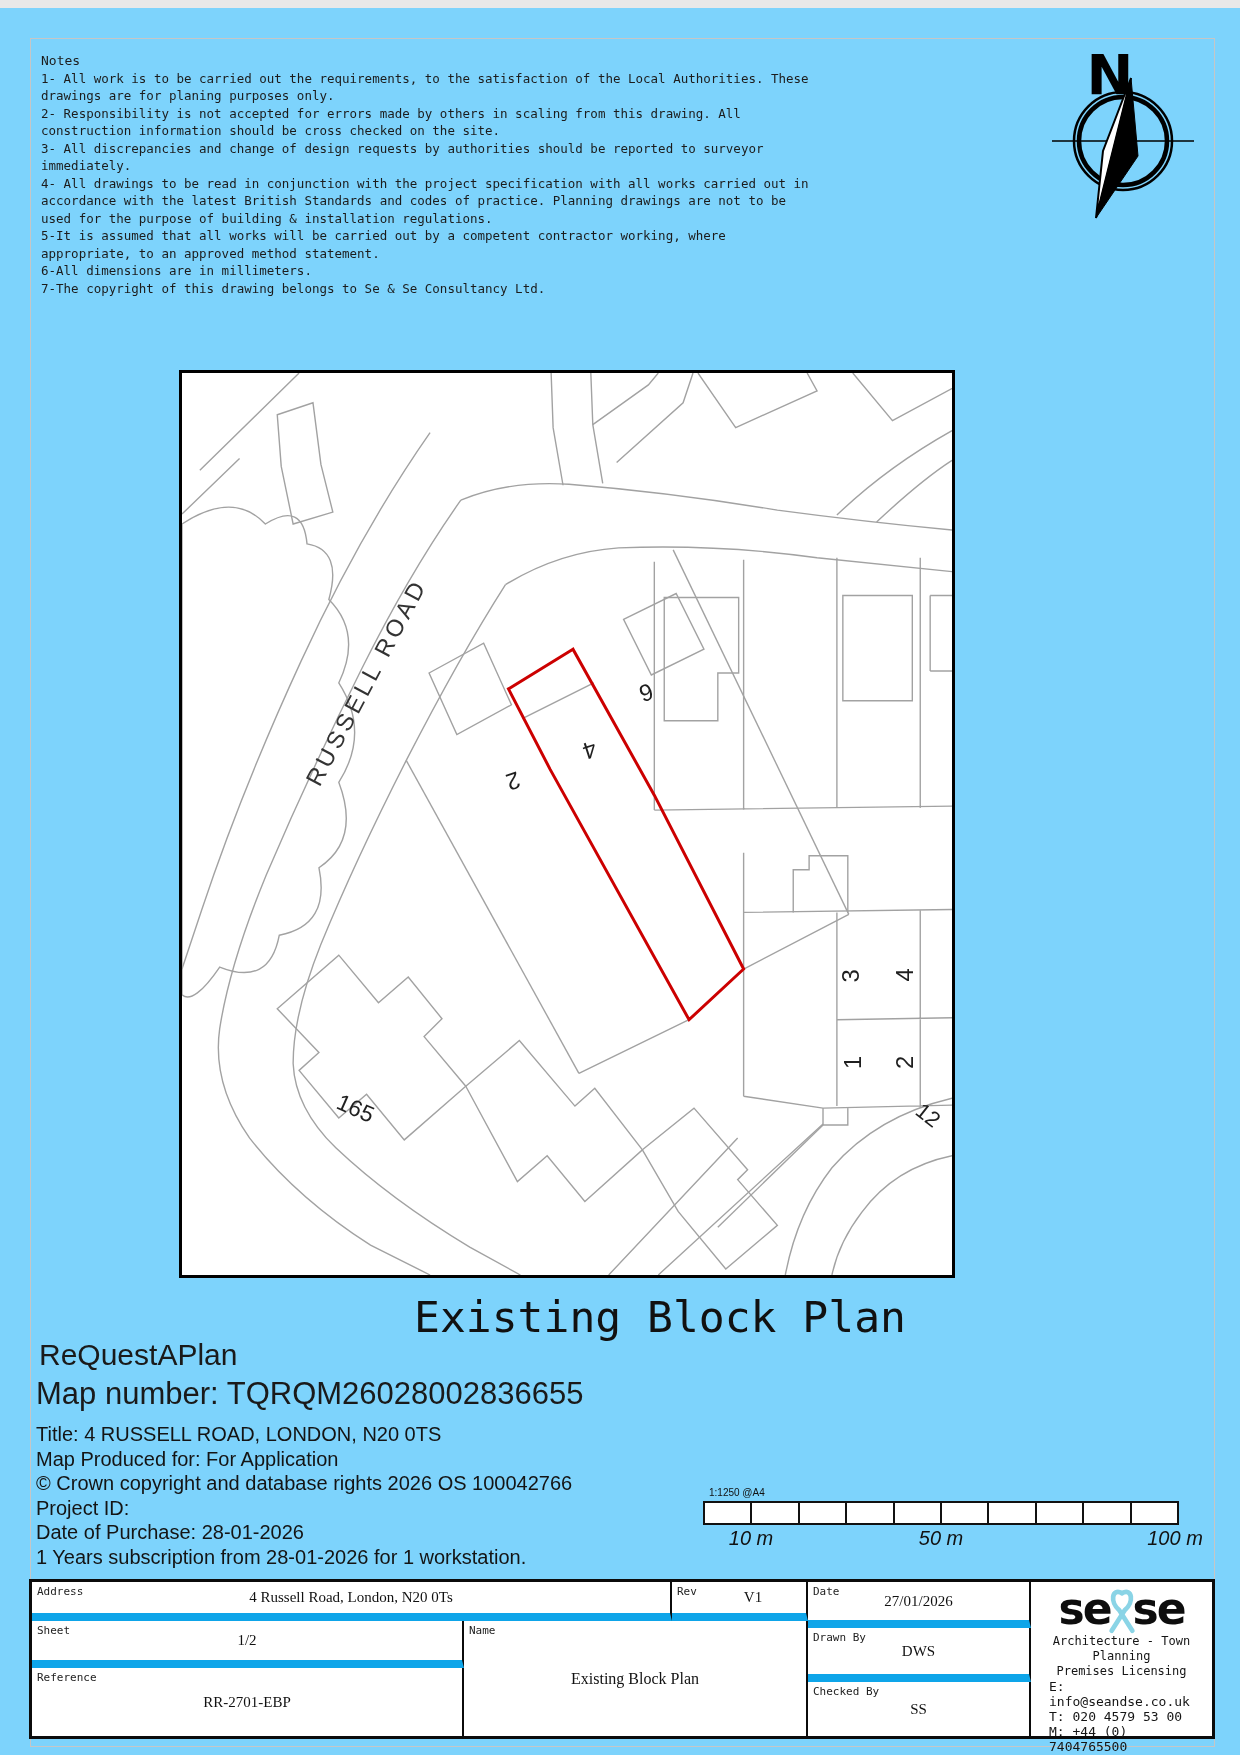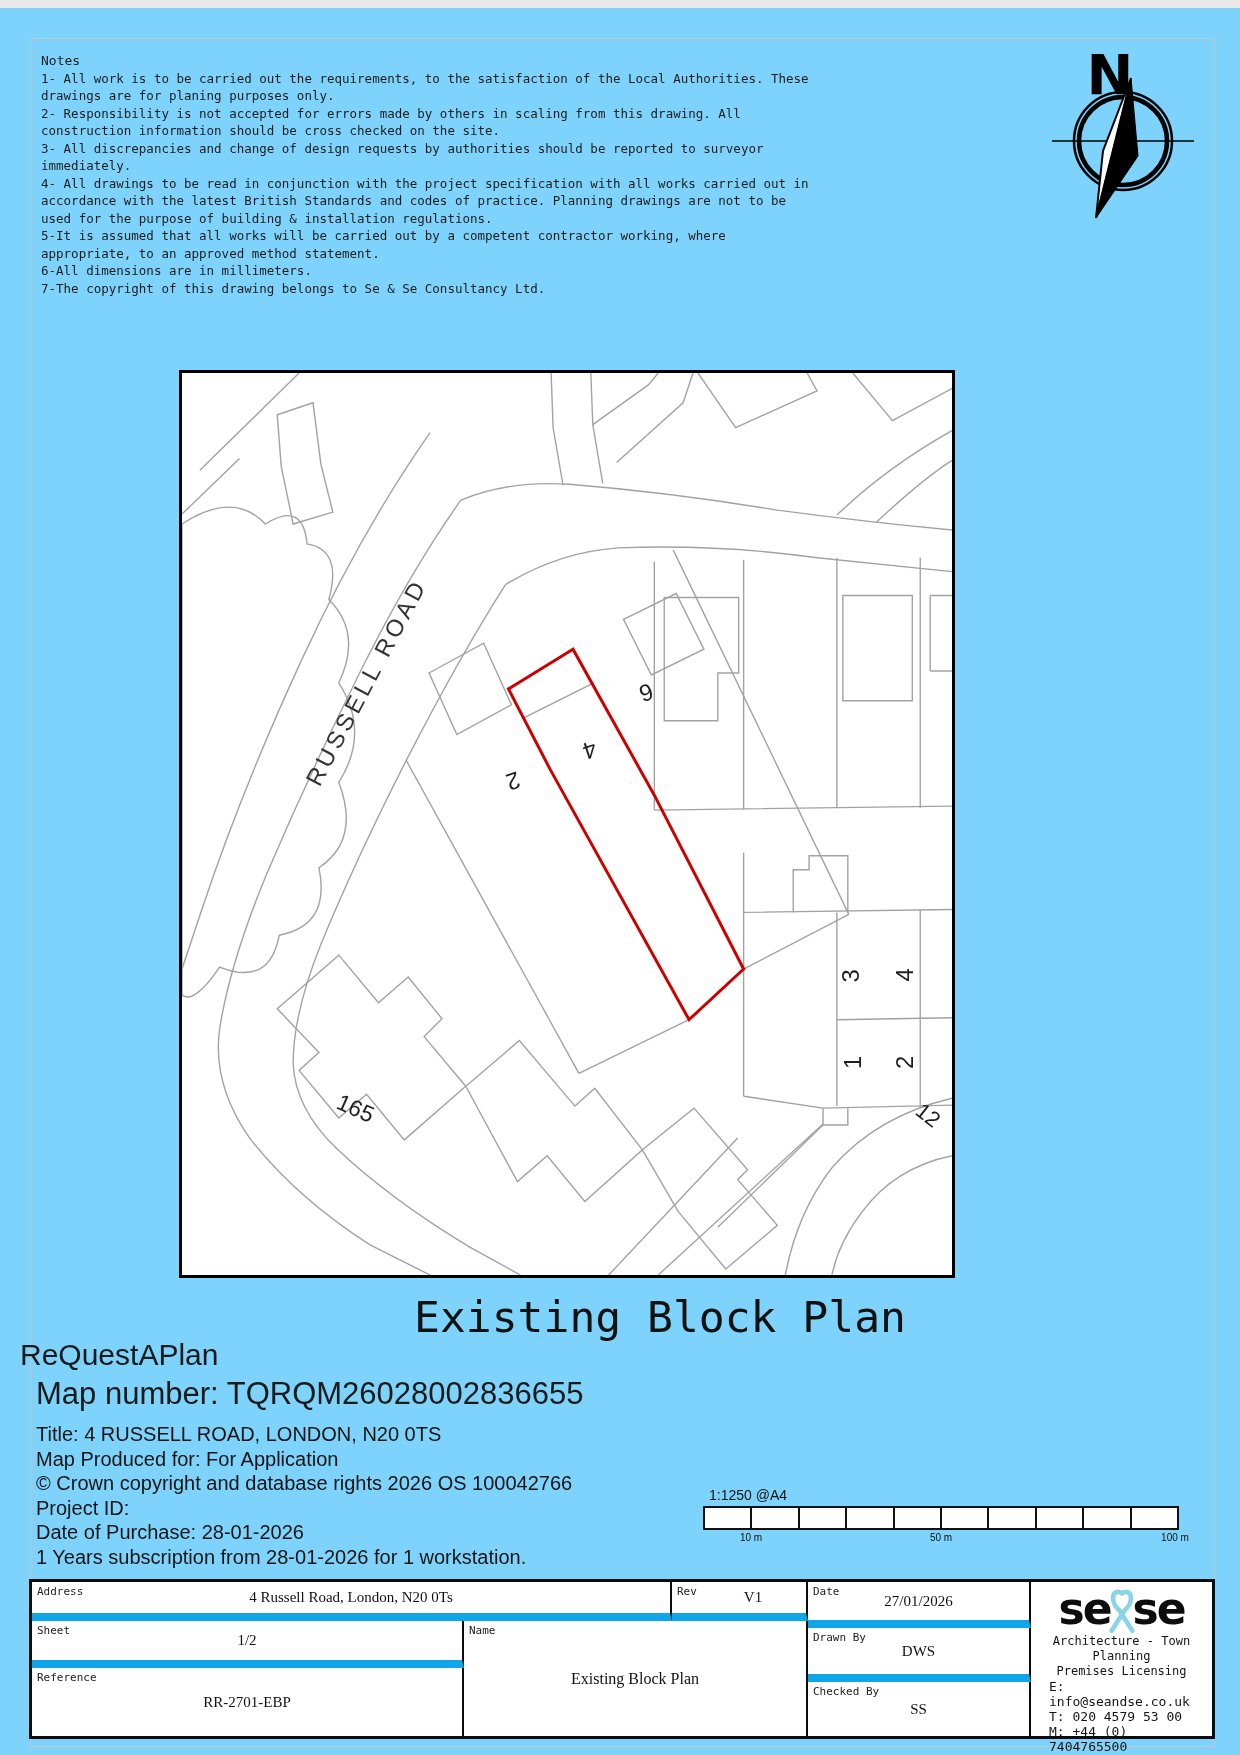--- a/index.html
+++ b/index.html
@@ -17,32 +17,32 @@
   .compass { position:absolute; left:1048px; top:26px; }
 
   
   .map-frame { position:absolute; left:179px; top:362px; width:776px; height:908px;
                border:3px solid #000; box-sizing:border-box; background:#fff; }
   .map-frame svg { display:block; width:770px; height:902px; }
 
   
   .drawing-title { position:absolute; left:350px; top:1284px; width:620px; text-align:center;
                    font-family:"DejaVu Sans Mono", monospace; font-size:43px; color:#111; }
-  .brand    { position:absolute; left:20px; top:1330px; font-size:30px; color:#1a1a1a; }
+  .brand    { position:absolute; left:39px; top:1330px; font-size:30px; color:#1a1a1a; }
   .map-number { position:absolute; left:36px; top:1368px; font-size:31px; color:#1a1a1a; }
   .meta { position:absolute; left:36px; top:1414px; font-size:20px; color:#141414; }
   .meta .meta-line { line-height:24.5px; white-space:nowrap; }
 
   
   .scalebar { position:absolute; left:703px; top:1479px; width:476px; }
-  .scalebar .slabel { font-size:14px; padding-left:6px; }
+  .scalebar .slabel { font-size:10px; padding-left:6px; }
   .scalebar .bar { display:flex; height:20px; border:2px solid #111; margin-top:3px; background:#fff; }
   .scalebar .seg { flex:1; border-right:2px solid #111; }
   .scalebar .seg:last-child { border-right:none; }
-  .scalebar .ticks { position:relative; height:18px; font-size:10px; }
+  .scalebar .ticks { position:relative; height:18px; font-size:20px;font-style:italic; }
   .scalebar .tick { position:absolute; top:2px; transform:translateX(-50%); white-space:nowrap; }
   .t10  { left:48px; } .t50 { left:238px; } .t100 { left:472px; }
 
   
   .tblock { position:absolute; left:29px; top:1571px; width:1186px; height:160px;
             border:3px solid #0b0b0b; box-sizing:border-box; background:#fff; }
   .cell { position:absolute; box-sizing:border-box; }
   .b-r { border-right:2px solid #0b0b0b; } .b-b { border-bottom:8px solid #0ea5e9; }
   .cell .lbl { position:absolute; top:3px; left:5px; font-family:"DejaVu Sans Mono", monospace;
                font-size:11px; color:#222; }

